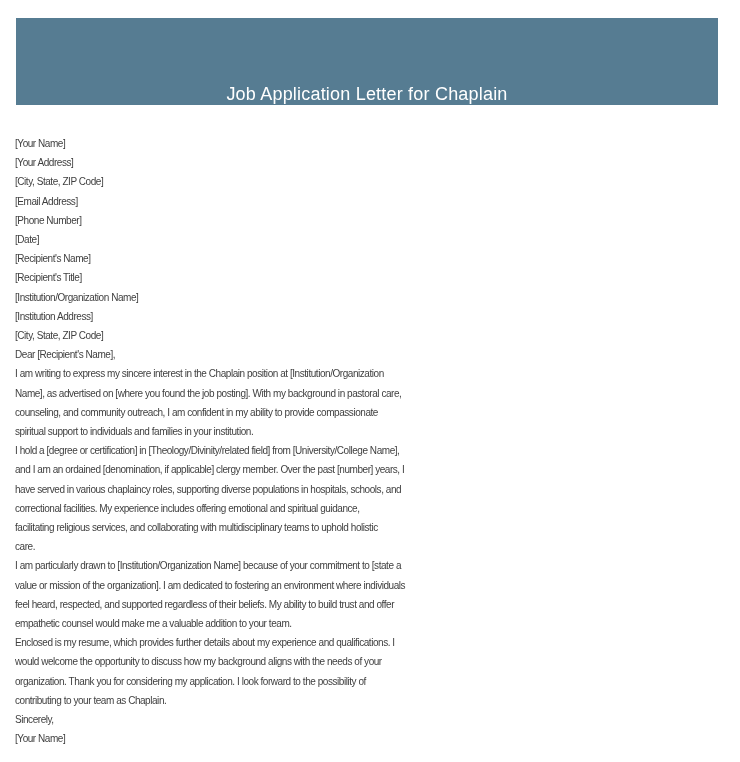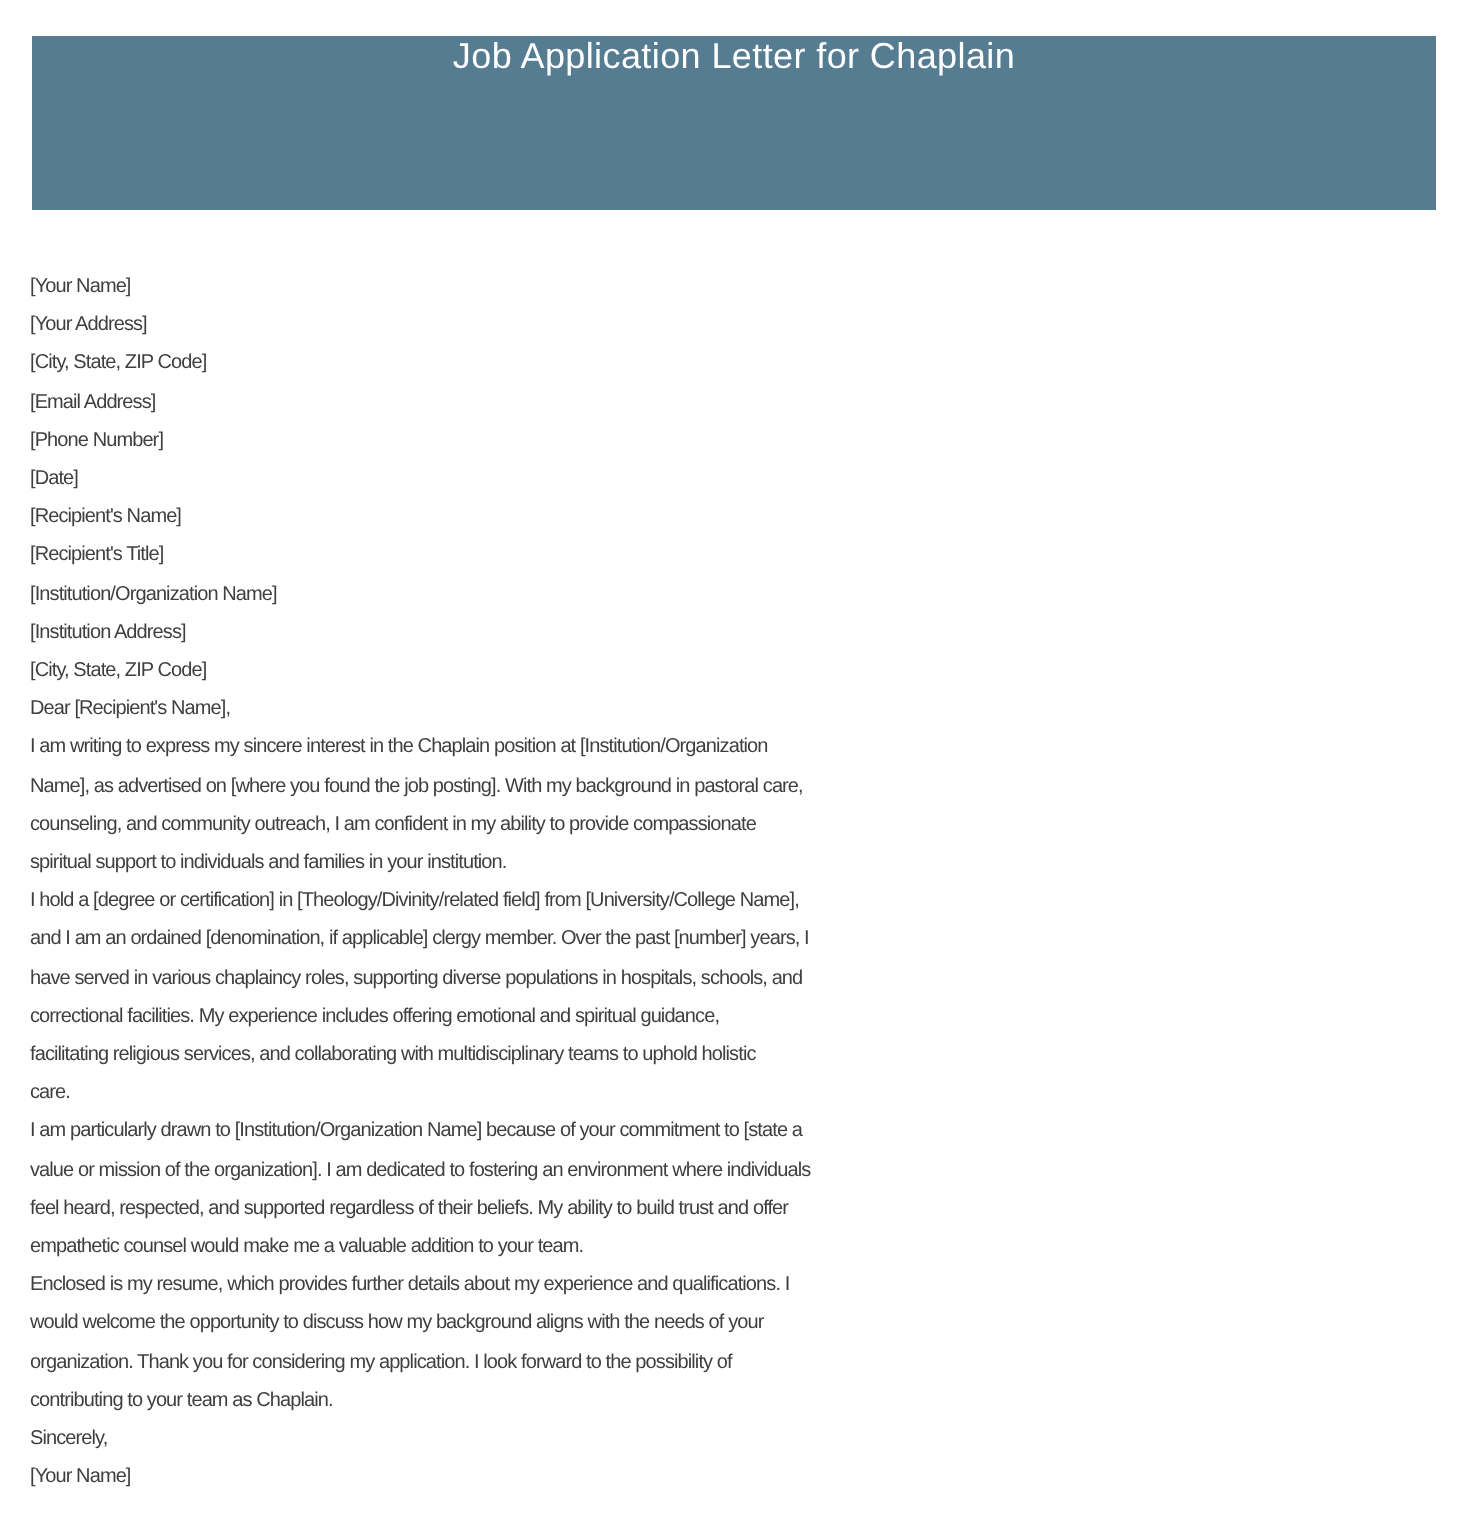--- a/index.html
+++ b/index.html
@@ -20,21 +20,21 @@
     background: #ffffff;
   }
   .header-band {
     position: absolute;
     left: 16px;
     top: 18px;
     width: 702px;
     height: 87px;
     background: #567c92;
     display: flex;
-    align-items: flex-start;
+    align-items: flex-end;
     justify-content: center;
   }
   .page-title {
     margin: 0;
     font-size: 18px;
     font-weight: 400;
     color: #ffffff;
     letter-spacing: 0.2px;
     font-family: "Liberation Sans", sans-serif;
   }

